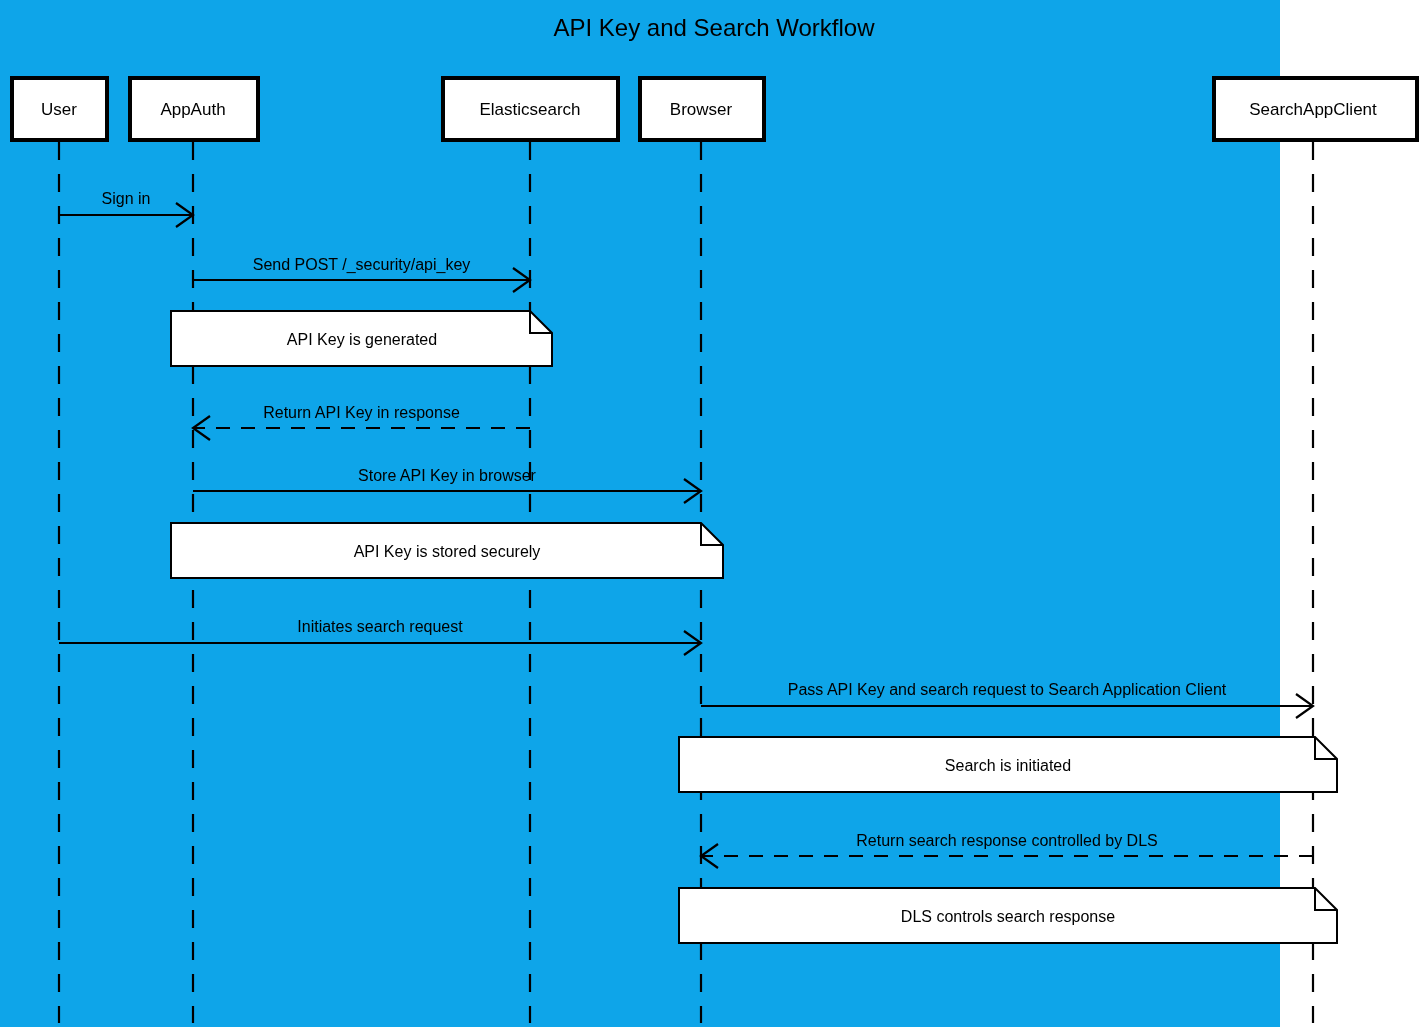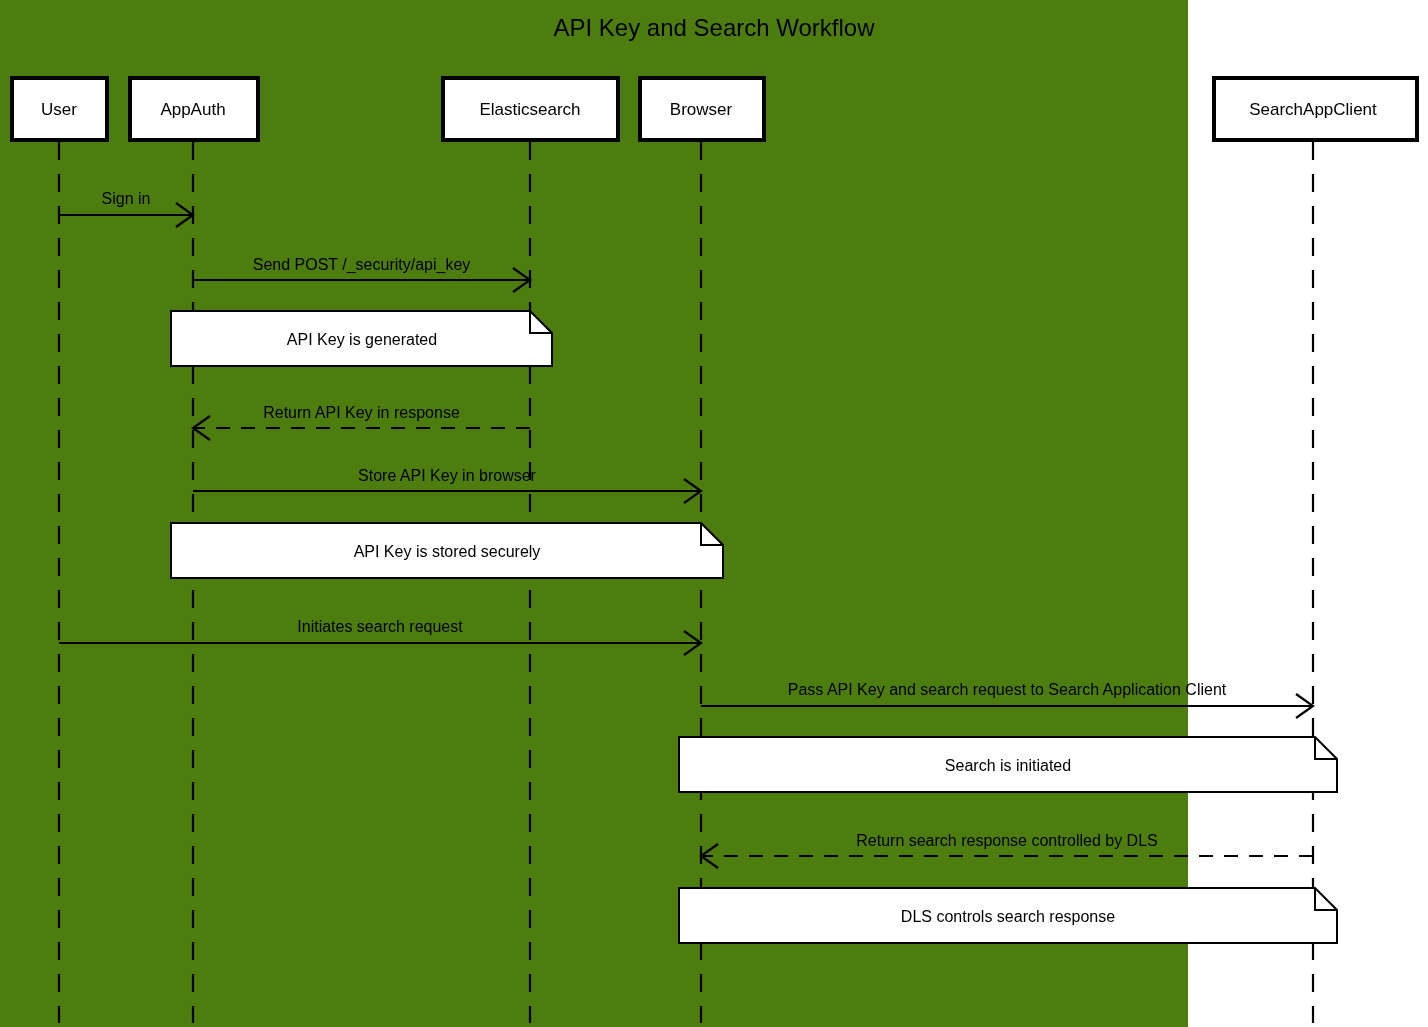--- a/index.html
+++ b/index.html
@@ -8,23 +8,23 @@
     background: #ffffff;
   }
   body {
     width: 1428px;
     height: 1027px;
     overflow: hidden;
     font-family: "Liberation Sans", sans-serif;
   }
   #diagram-root {
     position: relative;
-    width: 1188px;
+    width: 1280px;
     height: 1027px;
-    background: #4d7c0f;
+    background: #0ea5e9;
   }
   svg#seq {
     display: block;
     width: 1428px;
     height: 1027px;
   }
   .diagram-title {
     font-family: "Liberation Sans", sans-serif;
     font-size: 24px;
     fill: #000000;

